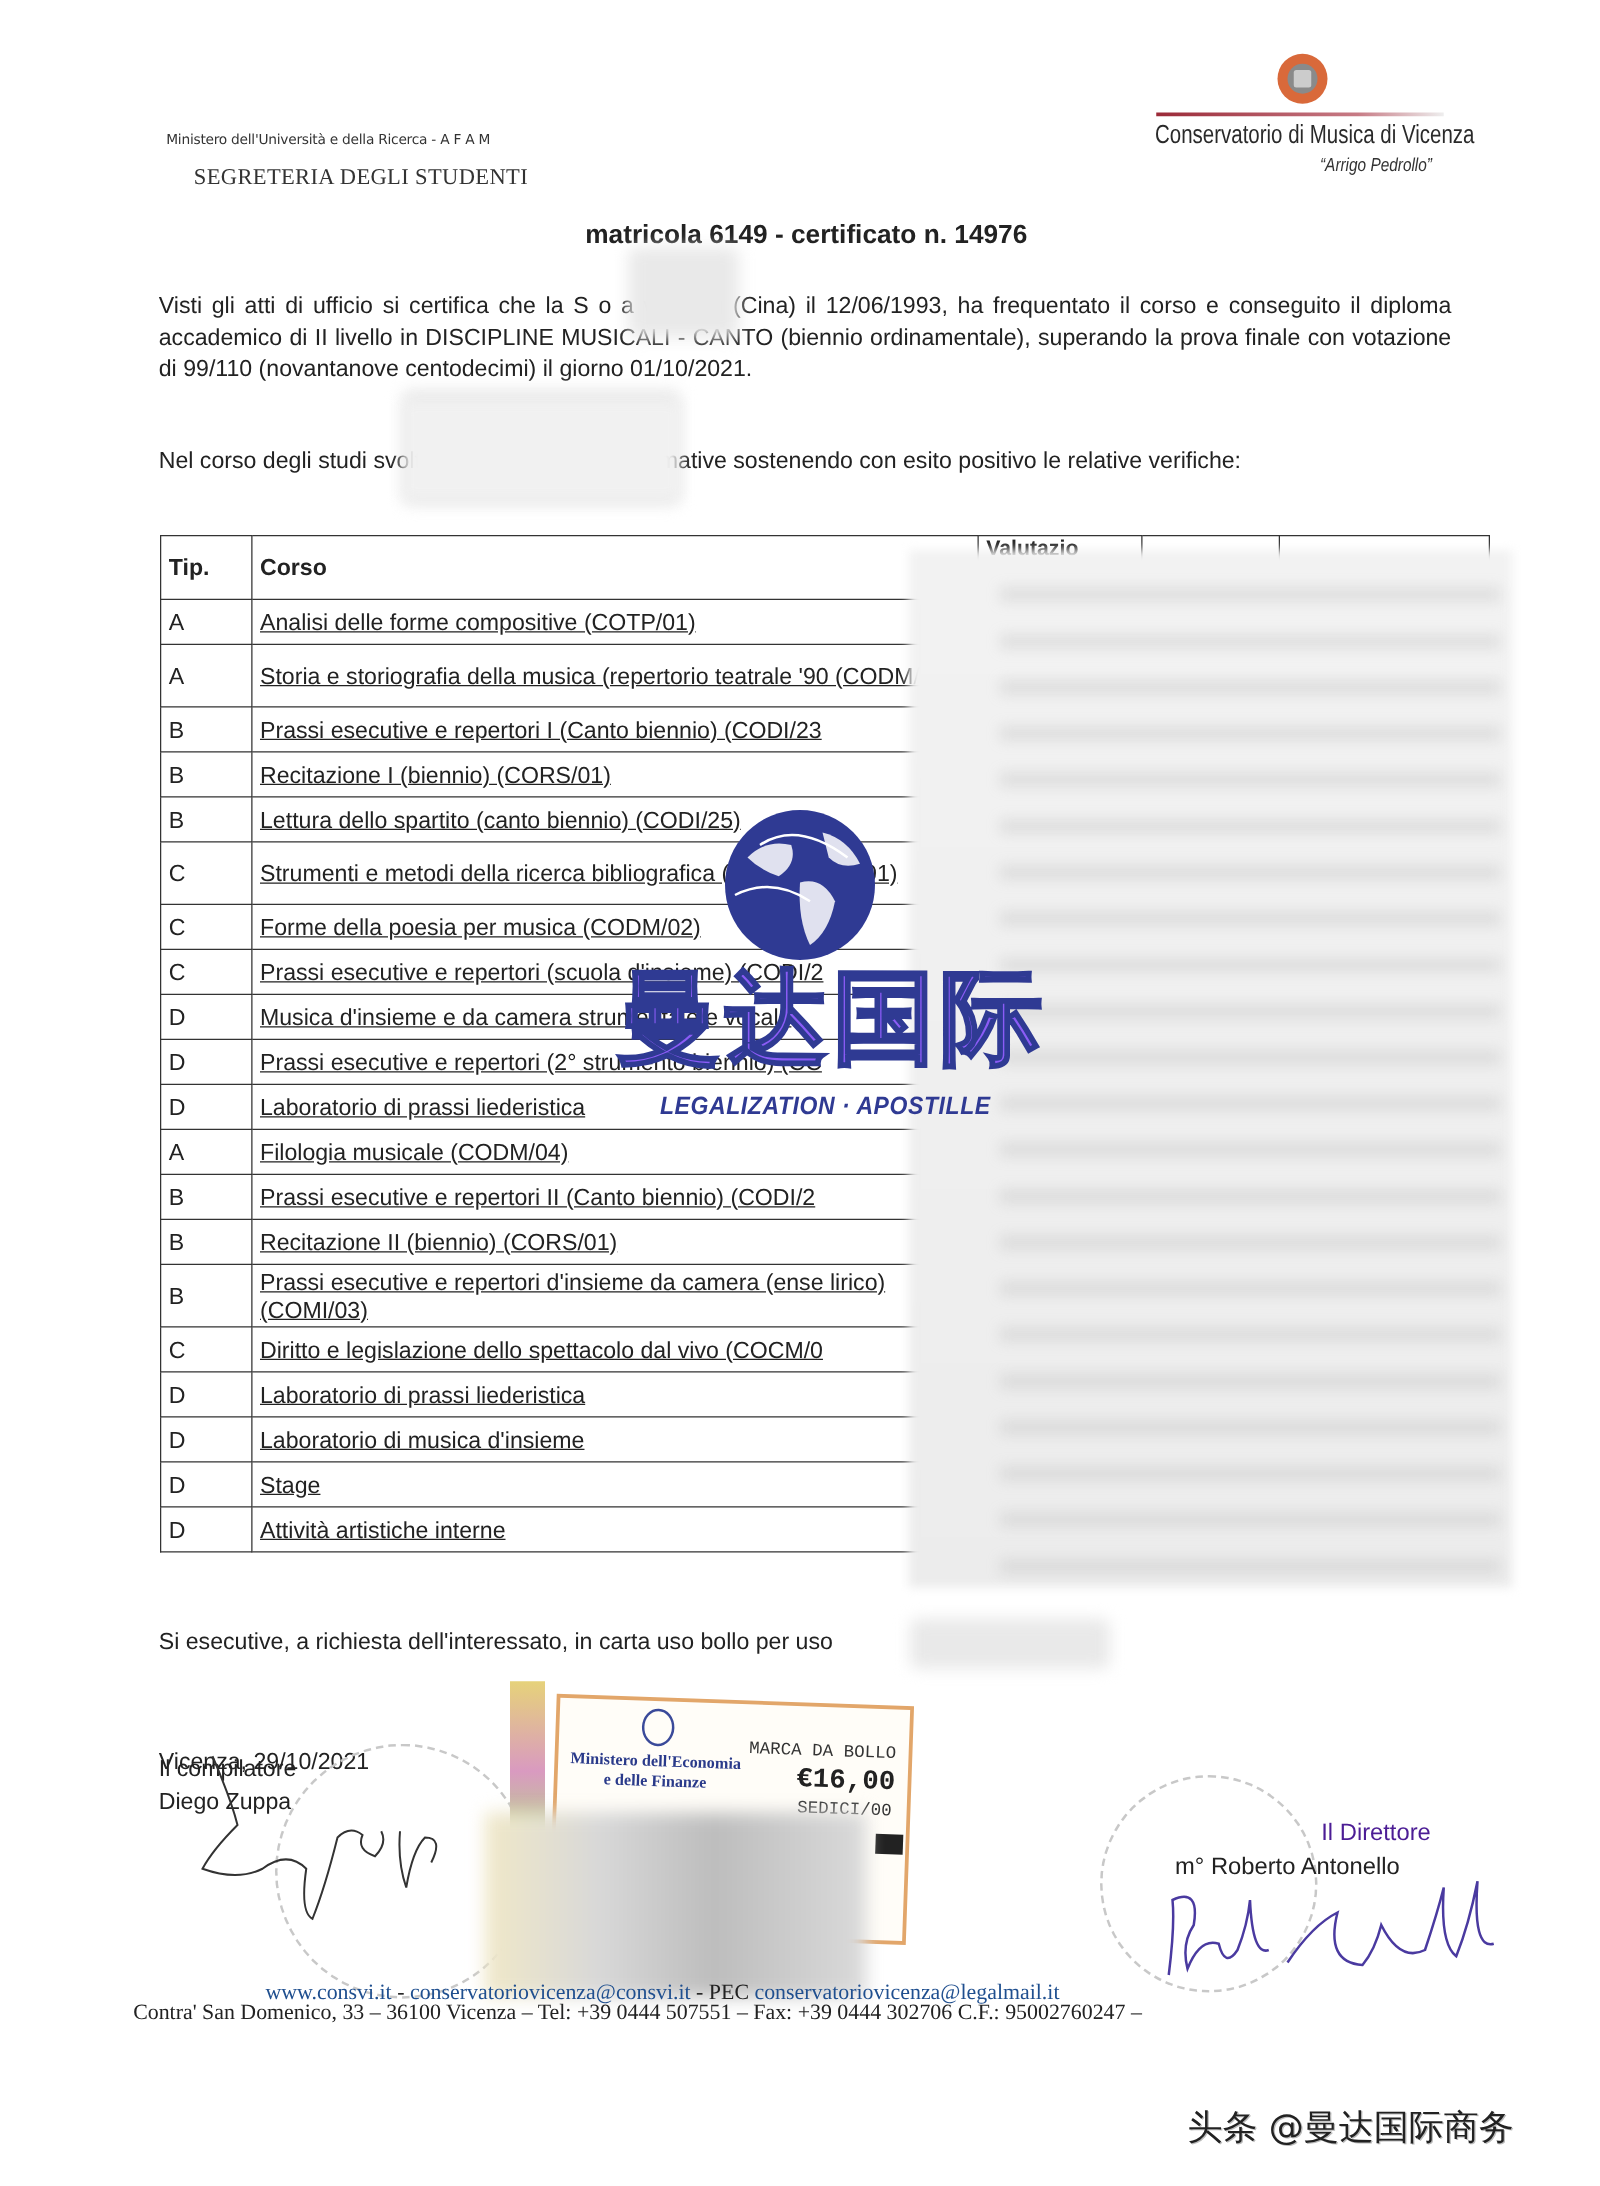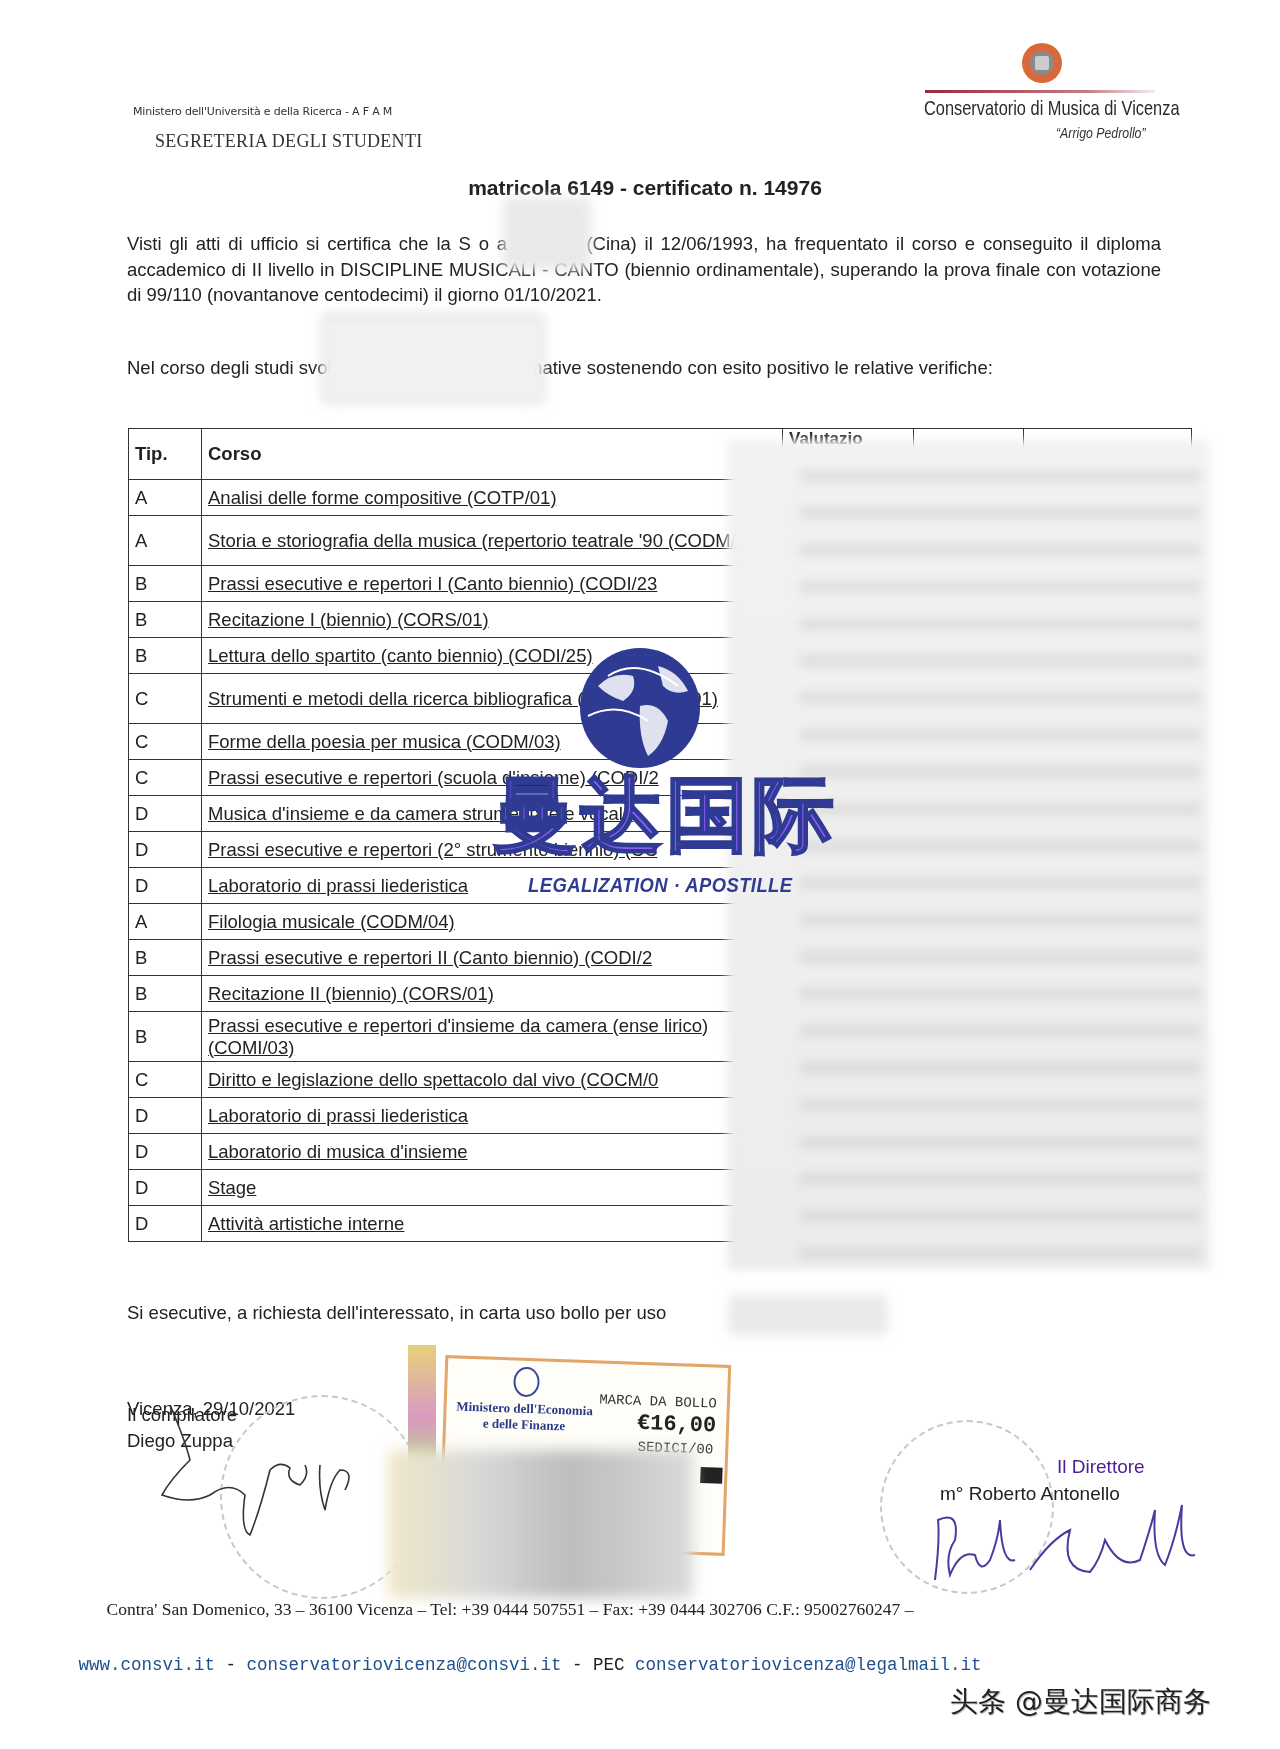--- a/index.html
+++ b/index.html
@@ -32,21 +32,21 @@
   .marca-emb { position:absolute; left:66px; top:6px; width:22px; height:26px; border:2px solid #3a4a9a; border-radius:50%; }
   .marca-t1 { position:absolute; right:10px; top:28px; font-family:"Liberation Mono", monospace; font-size:14px; color:#333; }
   .marca-t2 { position:absolute; right:10px; top:46px; font-family:"Liberation Mono", monospace; font-size:22px; font-weight:bold; color:#222; }
   .marca-t3 { position:absolute; right:12px; top:74px; font-family:"Liberation Mono", monospace; font-size:14px; color:#333; }
   .marca-black { position:absolute; right:2px; top:100px; width:22px; height:16px; background:#222; }
   .marca-blur { left:388px; top:1450px; width:305px; height:148px; background:linear-gradient(90deg,#f0e8c8,#d8d8d8 30%,#bdbdbd 60%,#dadada); filter:blur(7px); }
   .seal { border:2px dashed #c8c8c8; border-radius:50%; }
   .sig { stroke:#333; fill:none; stroke-width:1.6; }
   .sig-blue { stroke:#4a3aa0; fill:none; stroke-width:2; }
   .footer1 { left:0; width:1020px; top:1599px; text-align:center; font-family:"Liberation Serif", serif; font-size:17.5px; color:#222; }
-  .footer2 { left:0; width:1060px; top:1655px; text-align:center; font-family:Liberation Mono, monospace; font-size:17.5px; color:#1f4f8f; }
+  .footer2 { left:0; width:1060px; top:1583px; text-align:center; font-family:Liberation Serif, serif; font-size:17.5px; color:#1f4f8f; }
   .footer2 .sep { color:#222; }
   .wm-globe { left:578px; top:646px; width:124px; height:124px; }
   .wm-cn { left:494px; top:770px; font-size:82px; font-weight:bold; color:#8b5cf6; letter-spacing:4px; font-family:"DejaVu Sans", sans-serif; line-height:90px; -webkit-text-stroke:2px #2f3a93; }
   .wm-en { left:528px; top:874px; font-size:20px; font-weight:bold; font-style:italic; color:#2f3a93; letter-spacing:0.5px; transform:scaleX(0.92); transform-origin:left; white-space:nowrap; }
   .toutiao { left:950px; top:1683px; font-size:28px; color:#222; font-family:"DejaVu Sans", sans-serif; text-shadow:1px 1px 0 #bbb; white-space:nowrap; }
 </style>
 </head>
 <body>
 
 <div class="abs hdr-left1">Ministero dell'Università e della Ricerca - A F A M</div>
@@ -115,21 +115,21 @@
       </tr>
       <tr class="r2">
         <td class="tip">C</td>
         <td class="corso">Strumenti e metodi della ricerca bibliografica (bien (CODM/01)</td>
         <td></td>
         <td></td>
         <td></td>
       </tr>
       <tr class="r1">
         <td class="tip">C</td>
-        <td class="corso">Forme della poesia per musica   (CODM/03)</td>
+        <td class="corso">Forme della poesia per musica   (CODM/02)</td>
         <td></td>
         <td></td>
         <td></td>
       </tr>
       <tr class="r1">
         <td class="tip">C</td>
         <td class="corso">Prassi esecutive e repertori (scuola d'insieme) (CODI/2</td>
         <td></td>
         <td></td>
         <td></td>

